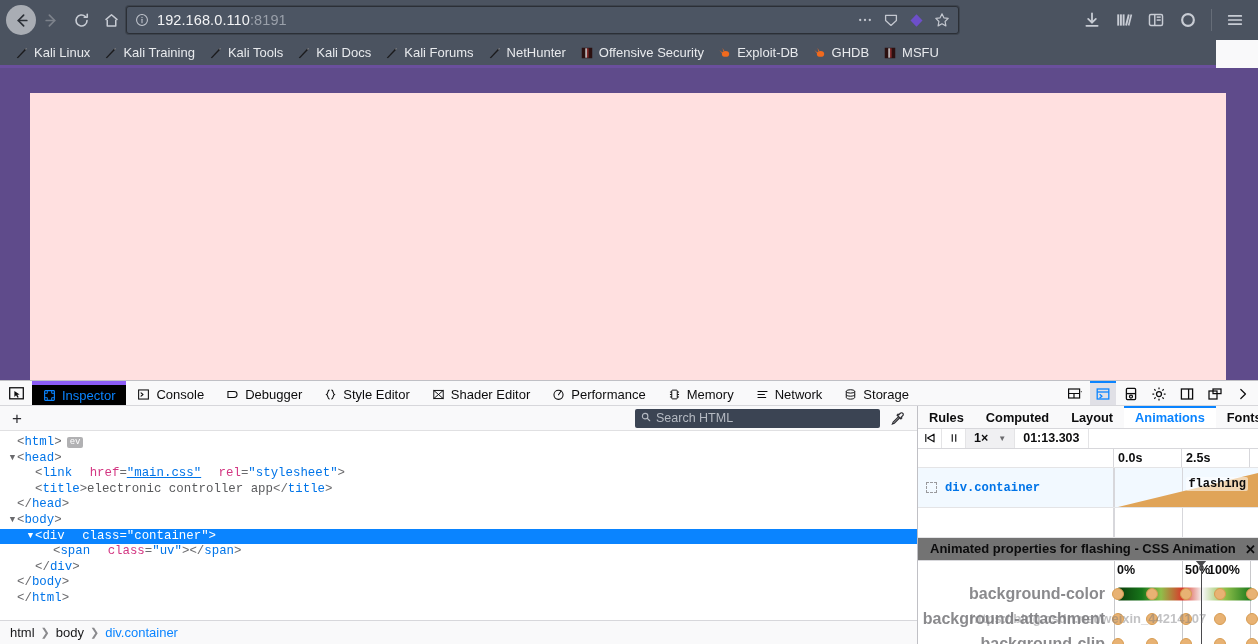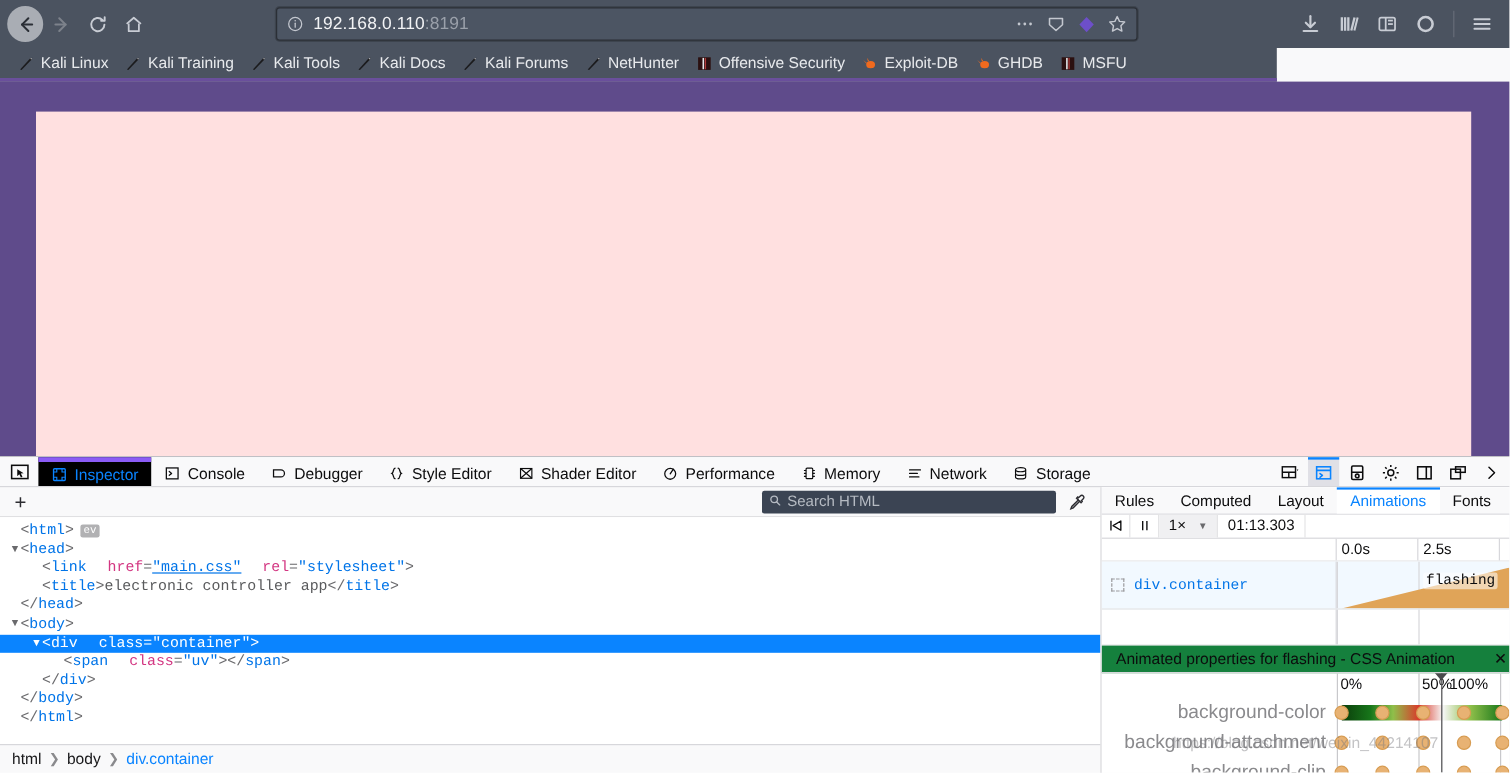--- a/index.html
+++ b/index.html
@@ -24,22 +24,21 @@
     border-radius: 50%;
     color: #c8ccd4;
     flex: 0 0 auto;
   }
   .nav-btn svg { display: block; }
   #back-button { background: #a9adb4; color: #2b2f36; }
   #forward-button { color: #7d828b; }
 
   #urlbar-wrap {
     flex: 0 0 auto;
-    margin-left: 104px;
-    width: 718px; height: 28px;
+    width: 833px; height: 28px;
     background: #4c5563;
     border: 1px solid #2b2f36;
     border-radius: 3px;
     display: flex; align-items: center;
     padding: 0 8px;
     box-shadow: 0 0 0 1px rgba(0,0,0,0.18);
   }
   #identity-icon { color: #c3c7cf; margin-right: 8px; display:flex; }
   #url-text {
     flex: 1 1 auto;
@@ -55,21 +54,21 @@
     margin-left: auto;
     display: flex; align-items: center; gap: 14px;
     padding-right: 8px;
   }
   #chrome-right .tb-icon { color: #c8ccd4; display: flex; }
   #downloads-icon { color: #51a0f3; }
   .chrome-sep { width:1px; height:22px; background:#666d78; }
 
   
   #bookmarks-bar {
-    width: 1064px; height: 28px;
+    width: 1216px; height: 28px;
     background: #4b5360;
     display: flex; align-items: center;
     padding: 0 8px;
     gap: 0px;
     border-bottom: 3px solid #6a4f9c;
     overflow: hidden;
   }
   .bookmark {
     display: flex; align-items: center;
     gap: 5px;
@@ -213,20 +212,21 @@
   .crumb.active { color: #0a84ff; }
 
   
   #sidebar-pane {
     width: 340px;
     display: flex; flex-direction: column;
     background: #fff;
     min-height: 0;
     position: relative;
     overflow: hidden;
+    font-weight: bold;
   }
   #sidebar-tabs {
     height: 26px;
     background: #f9f9fa;
     border-bottom: 1px solid #d7d7db;
     display: flex; align-items: stretch;
   }
   .sb-tab {
     padding: 0 11px;
     display: flex; align-items: center;
@@ -309,21 +309,21 @@
   #anim-blank-row .tl-label-col { border-right: 1px solid #d7d7db; }
   #anim-blank-row .rest { flex:1 1 auto; position:relative; }
 
   #anim-details-header {
     height: 26px;
     display: flex; align-items: center;
     border-bottom: 1px solid #d7d7db;
     padding-left: 12px;
     font-size: 13px; color: #0c0c0d;
     position: relative;
-    background: #15803d;
+    background: #737373;
   }
   #anim-details-close {
     position: absolute; right: 2px; top: 50%; transform: translateY(-50%);
     font-size: 13px; color: #0c0c0d;
   }
 
   #anim-props {
     flex: 1 1 auto;
     position: relative;
     min-height: 0;

